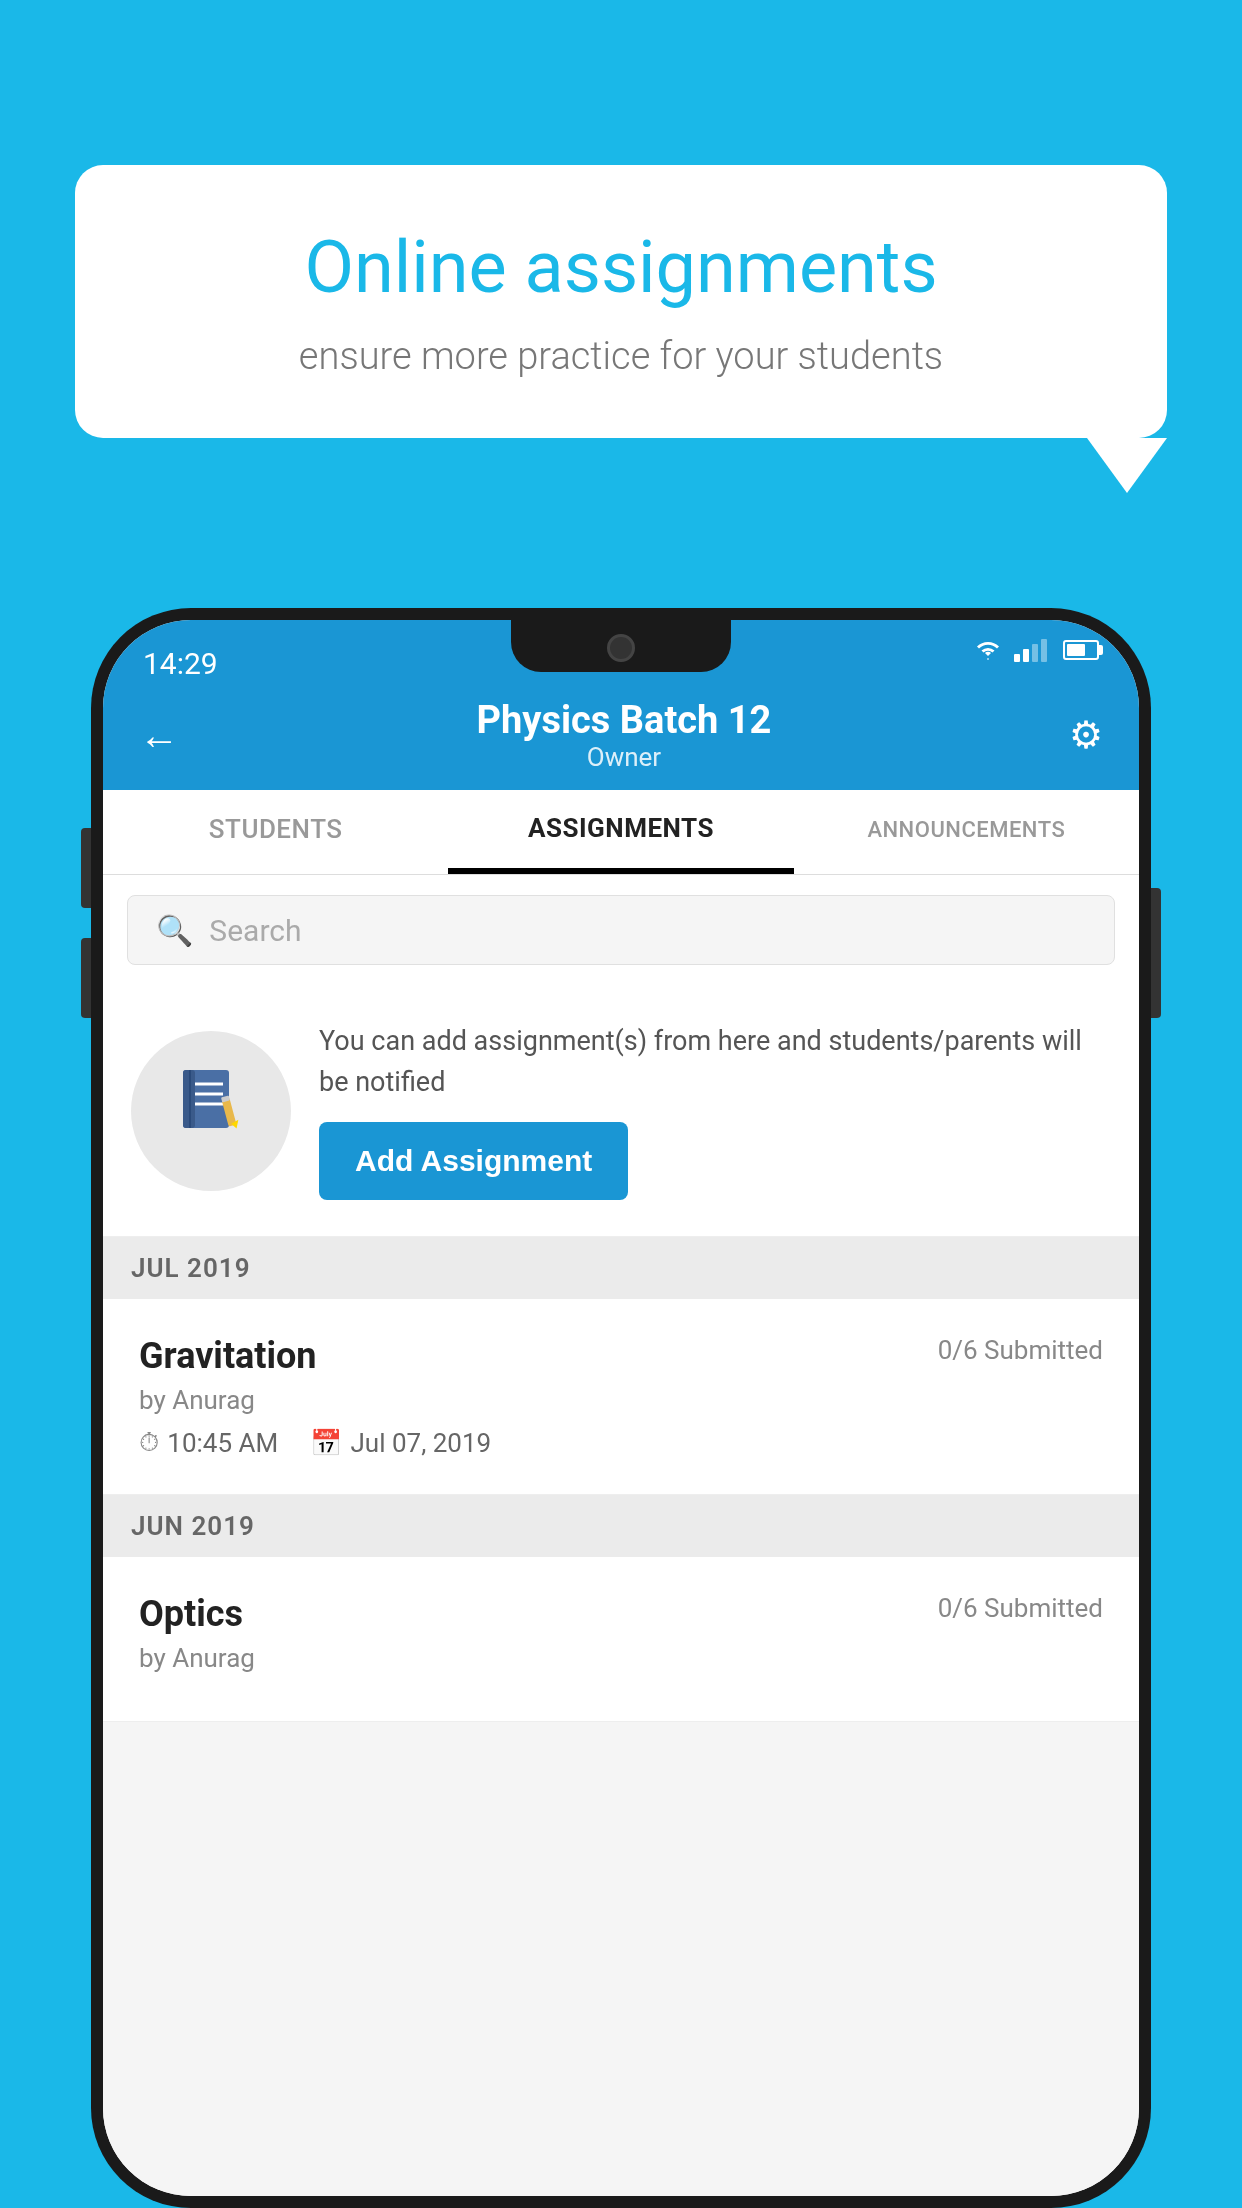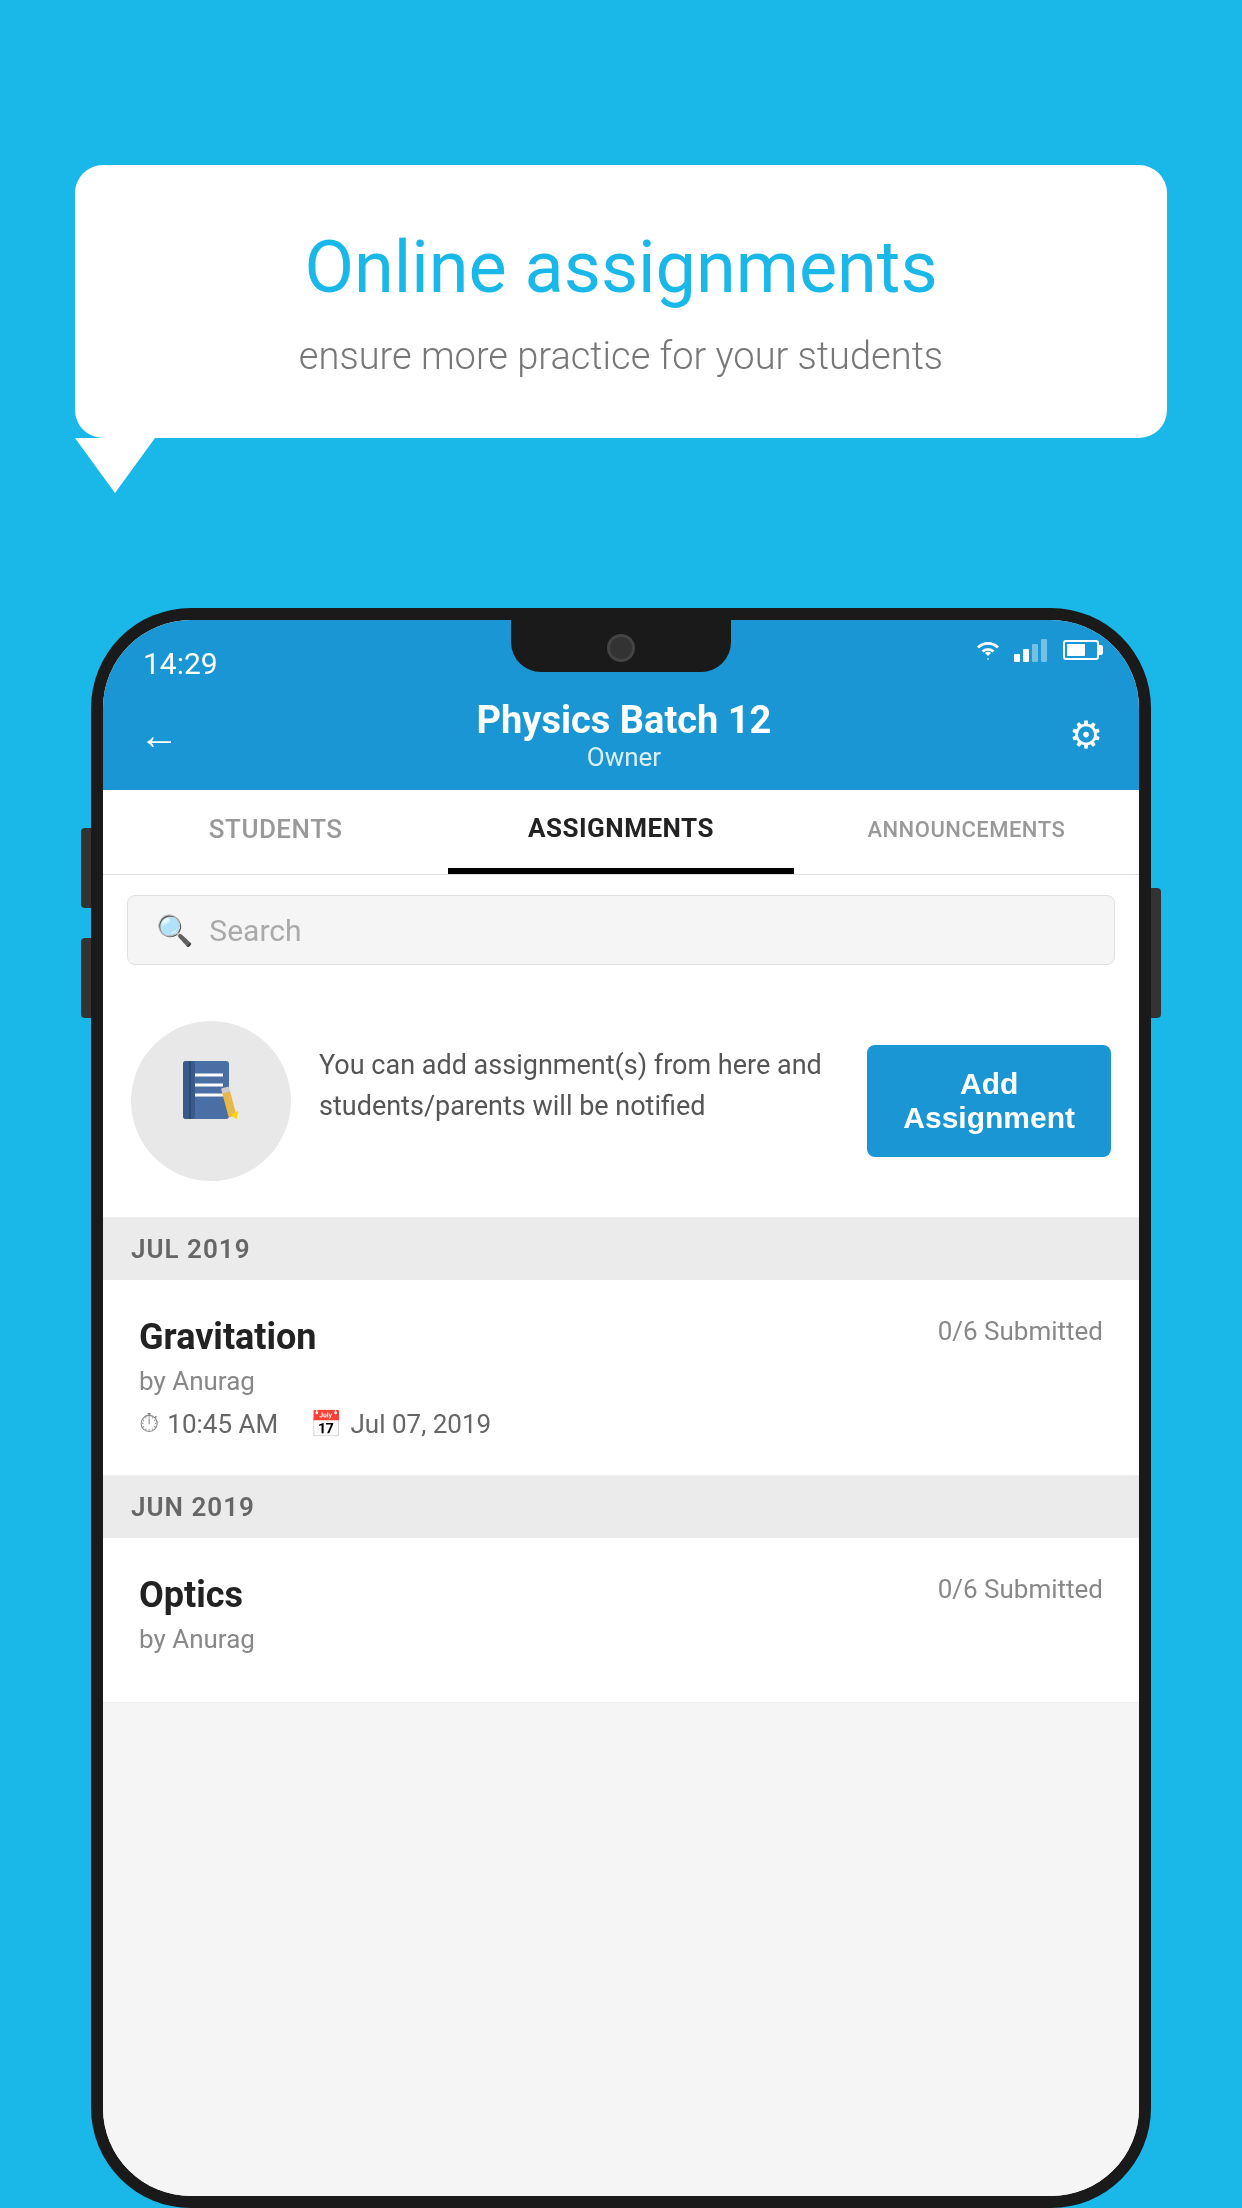--- a/index.html
+++ b/index.html
@@ -14,21 +14,21 @@
     }
 
     
     .speech-bubble-container {
       position: absolute;
       top: 165px;
       left: 75px;
       right: 75px;
       display: flex;
       flex-direction: column;
-      align-items: flex-start;
+      align-items: flex-end;
     }
 
     .speech-bubble {
       background: white;
       border-radius: 28px;
       padding: 60px 80px;
       text-align: center;
       width: 100%;
       position: relative;
     }
@@ -330,22 +330,22 @@
       flex-shrink: 0;
     }
 
     .assignment-icon-inner {
       font-size: 70px;
     }
 
     .assignment-prompt-right {
       flex: 1;
       display: flex;
-      flex-direction: row;
-      gap: 28px;
+      flex-direction: column;
+      gap: 20px;
     }
 
     .assignment-prompt-text {
       color: #555;
       font-size: 27px;
       line-height: 1.5;
     }
 
     .add-assignment-btn {
       background: #1a96d4;

